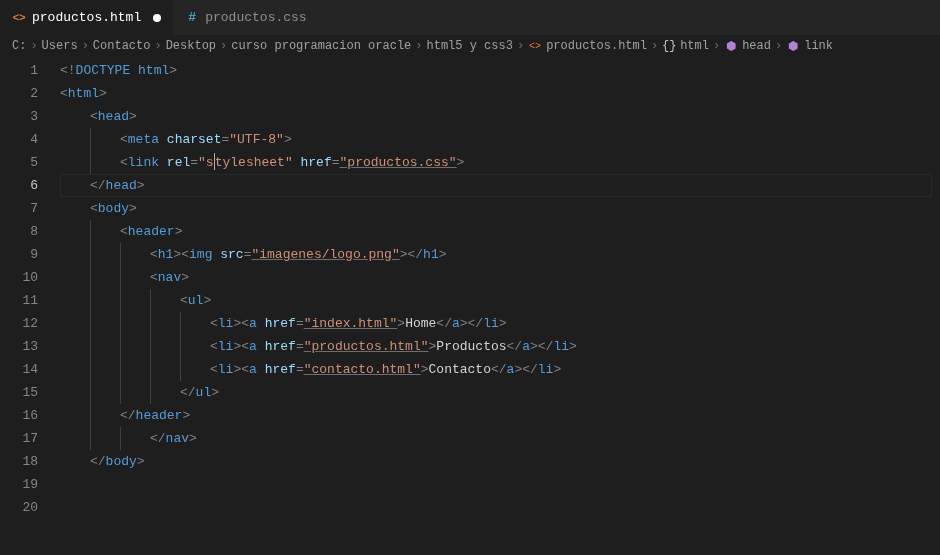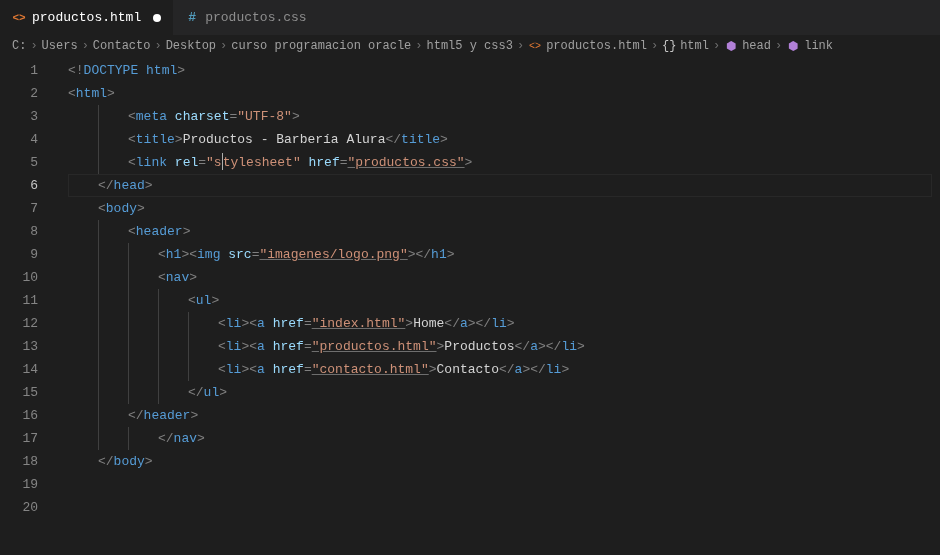--- a/index.html
+++ b/index.html
@@ -68,21 +68,20 @@
       height: 23px;
       line-height: 23px;
       padding-right: 22px;
       font-size: 13px;
     }
     .gutter .ln.current { color: #c6c6c6; }
     .code {
       flex: 1;
       padding-top: 2px;
       position: relative;
-      margin-left: 8px;
     }
     .line {
       height: 23px;
       line-height: 23px;
       white-space: pre;
       position: relative;
     }
     .line-hl {
       position: absolute;
       left: 0; right: 8px;
@@ -192,24 +191,24 @@
     <div class="ln">19</div>
     <div class="ln">20</div>
   </div>
   <div class="code">
     <div class="line-hl" style="top:117px;"></div>
 
     <div class="line"><span class="p">&lt;!</span><span class="doctype">DOCTYPE</span> <span class="doctype">html</span><span class="p">&gt;</span></div>
 
     <div class="line"><span class="p">&lt;</span><span class="tg">html</span><span class="p">&gt;</span></div>
 
+    <div class="line"><span class="ind"></span><span class="p">&lt;</span><span class="tg">head</span><span class="p">&gt;</span></div>
 
     <div class="line"><span class="ind"></span><span class="ind"></span><span class="p">&lt;</span><span class="tg">meta</span> <span class="attr">charset</span><span class="p">=</span><span class="str">"UTF-8"</span><span class="p">&gt;</span></div>
 
-    <div class="line"><span class="ind"></span><span class="ind"></span><span class="p">&lt;</span><span class="tg">title</span><span class="p">&gt;</span><span class="txt">Productos - Barbería Alura</span><span class="p">&lt;/</span><span class="tg">title</span><span class="p">&gt;</span></div>
 
     <div class="line"><span class="ind"></span><span class="ind"></span><span class="p">&lt;</span><span class="tg">link</span> <span class="attr">rel</span><span class="p">=</span><span class="str">"s</span><span class="cursor"></span><span class="str">tylesheet"</span> <span class="attr">href</span><span class="p">=</span><span class="link-str">"productos.css"</span><span class="p">&gt;</span></div>
 
     <div class="line"><span class="ind"></span><span class="p">&lt;/</span><span class="tg">head</span><span class="p">&gt;</span></div>
 
     <div class="line"><span class="ind"></span><span class="p">&lt;</span><span class="tg">body</span><span class="p">&gt;</span></div>
 
     <div class="line"><span class="ind"></span><span class="ind"></span><span class="p">&lt;</span><span class="tg">header</span><span class="p">&gt;</span></div>
 
     <div class="line"><span class="ind"></span><span class="ind"></span><span class="ind"></span><span class="p">&lt;</span><span class="tg">h1</span><span class="p">&gt;&lt;</span><span class="tg">img</span> <span class="attr">src</span><span class="p">=</span><span class="link-str">"imagenes/logo.png"</span><span class="p">&gt;&lt;/</span><span class="tg">h1</span><span class="p">&gt;</span></div>

